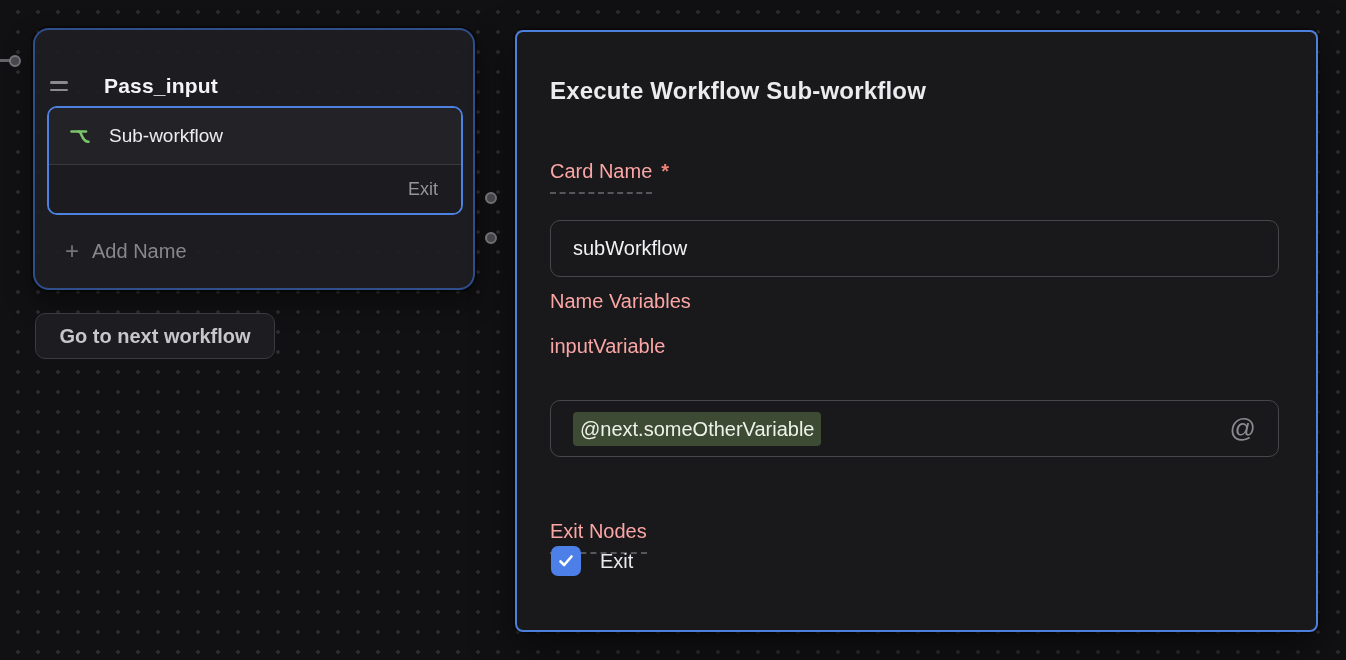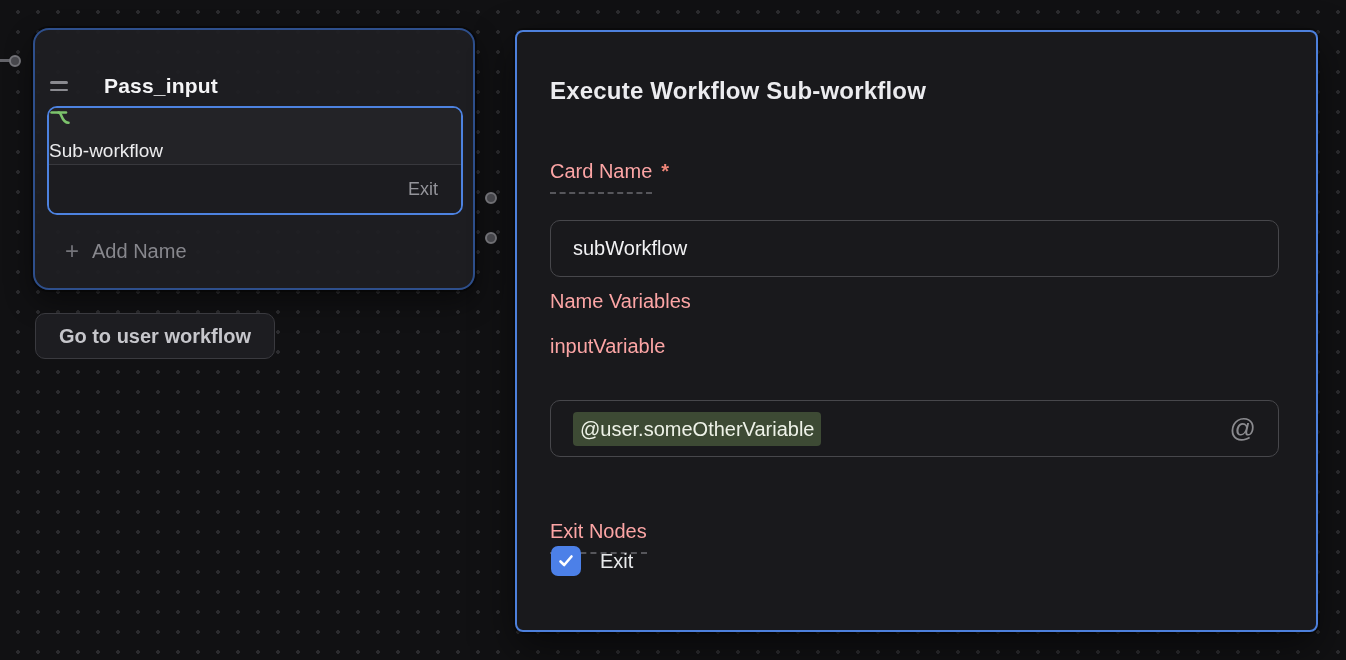--- a/index.html
+++ b/index.html
@@ -29,22 +29,22 @@
   }
   .node-header { position:absolute; left:15px; top:44px; display:flex; align-items:center; gap:20px; }
   .drag-handle { display:flex; flex-direction:column; gap:5px; width:18px; cursor:grab; }
   .drag-handle i { display:block; height:2.5px; border-radius:2px; background:#8a8a90; }
   .node-title { color:#f4f4f6; font-size:21px; font-weight:700; letter-spacing:.2px;margin-left:16px; }
 
   .card {
     position:absolute; left:12px; top:76px; width:416px; height:109px;
     border:2px solid #4d82e0; border-radius:10px; overflow:hidden; cursor:pointer;
   }
-  .card-top { height:57px; background:#232327; display:flex; align-items:flex-start; gap:13px;
-              padding:0 0; border-bottom:1px solid #38383d;flex-direction:column; }
+  .card-top { height:57px; background:#232327; display:flex; align-items:center; gap:13px;
+              padding:0 20px; border-bottom:1px solid #38383d; }
   .card-top .sw-icon { display:flex; align-items:center; }
   .card-label { color:#ececee; font-size:19px; }
   .card-bottom { height:49px; background:#1c1c20; display:flex; align-items:center;
                  justify-content:flex-end; padding:0 23px; }
   .card-exit { color:#94949a; font-size:18px; }
 
   .add-card { position:absolute; left:30px; top:209px; display:flex; align-items:center;
               gap:13px; cursor:pointer; }
   .add-card .plus { color:#74747a; font-size:24px; font-weight:400; line-height:1; }
   .add-card .add-label { color:#87878d; font-size:20px; }
@@ -130,21 +130,21 @@
 
     <div class="add-card">
       <span class="plus">+</span>
       <span class="add-label">Add Name</span>
     </div>
   </div>
 
   <div class="port port-r1"></div>
   <div class="port port-r2"></div>
 
-  <button class="next-btn">Go to user workflow</button>
+  <button class="next-btn">Go to next workflow</button>
 
   <div class="panel">
     <div class="panel-title">Execute Workflow Sub-workflow</div>
 
     <div class="row-cardname">
       <span class="lbl dashed">Card Name</span><span class="req">*</span>
     </div>
 
     <div class="field field-cardname">
       <input type="text" value="subWorkflow" style="">
@@ -152,21 +152,21 @@
 
     <div class="row-inputvars">
       <span class="lbl">Name Variables</span>
     </div>
 
     <div class="row-inputvar">
       <span class="lbl">inputVariable</span>
     </div>
 
     <div class="field field-var">
-      <span class="chip">@user.someOtherVariable</span>
+      <span class="chip">@next.someOtherVariable</span>
       <span class="at-icon">@</span>
     </div>
 
     <div class="row-exitnodes">
       <span class="lbl dashed">Exit Nodes</span>
     </div>
 
     <div class="check-row">
       <span class="checkbox">
         <svg width="18" height="18" viewBox="0 0 18 18">

